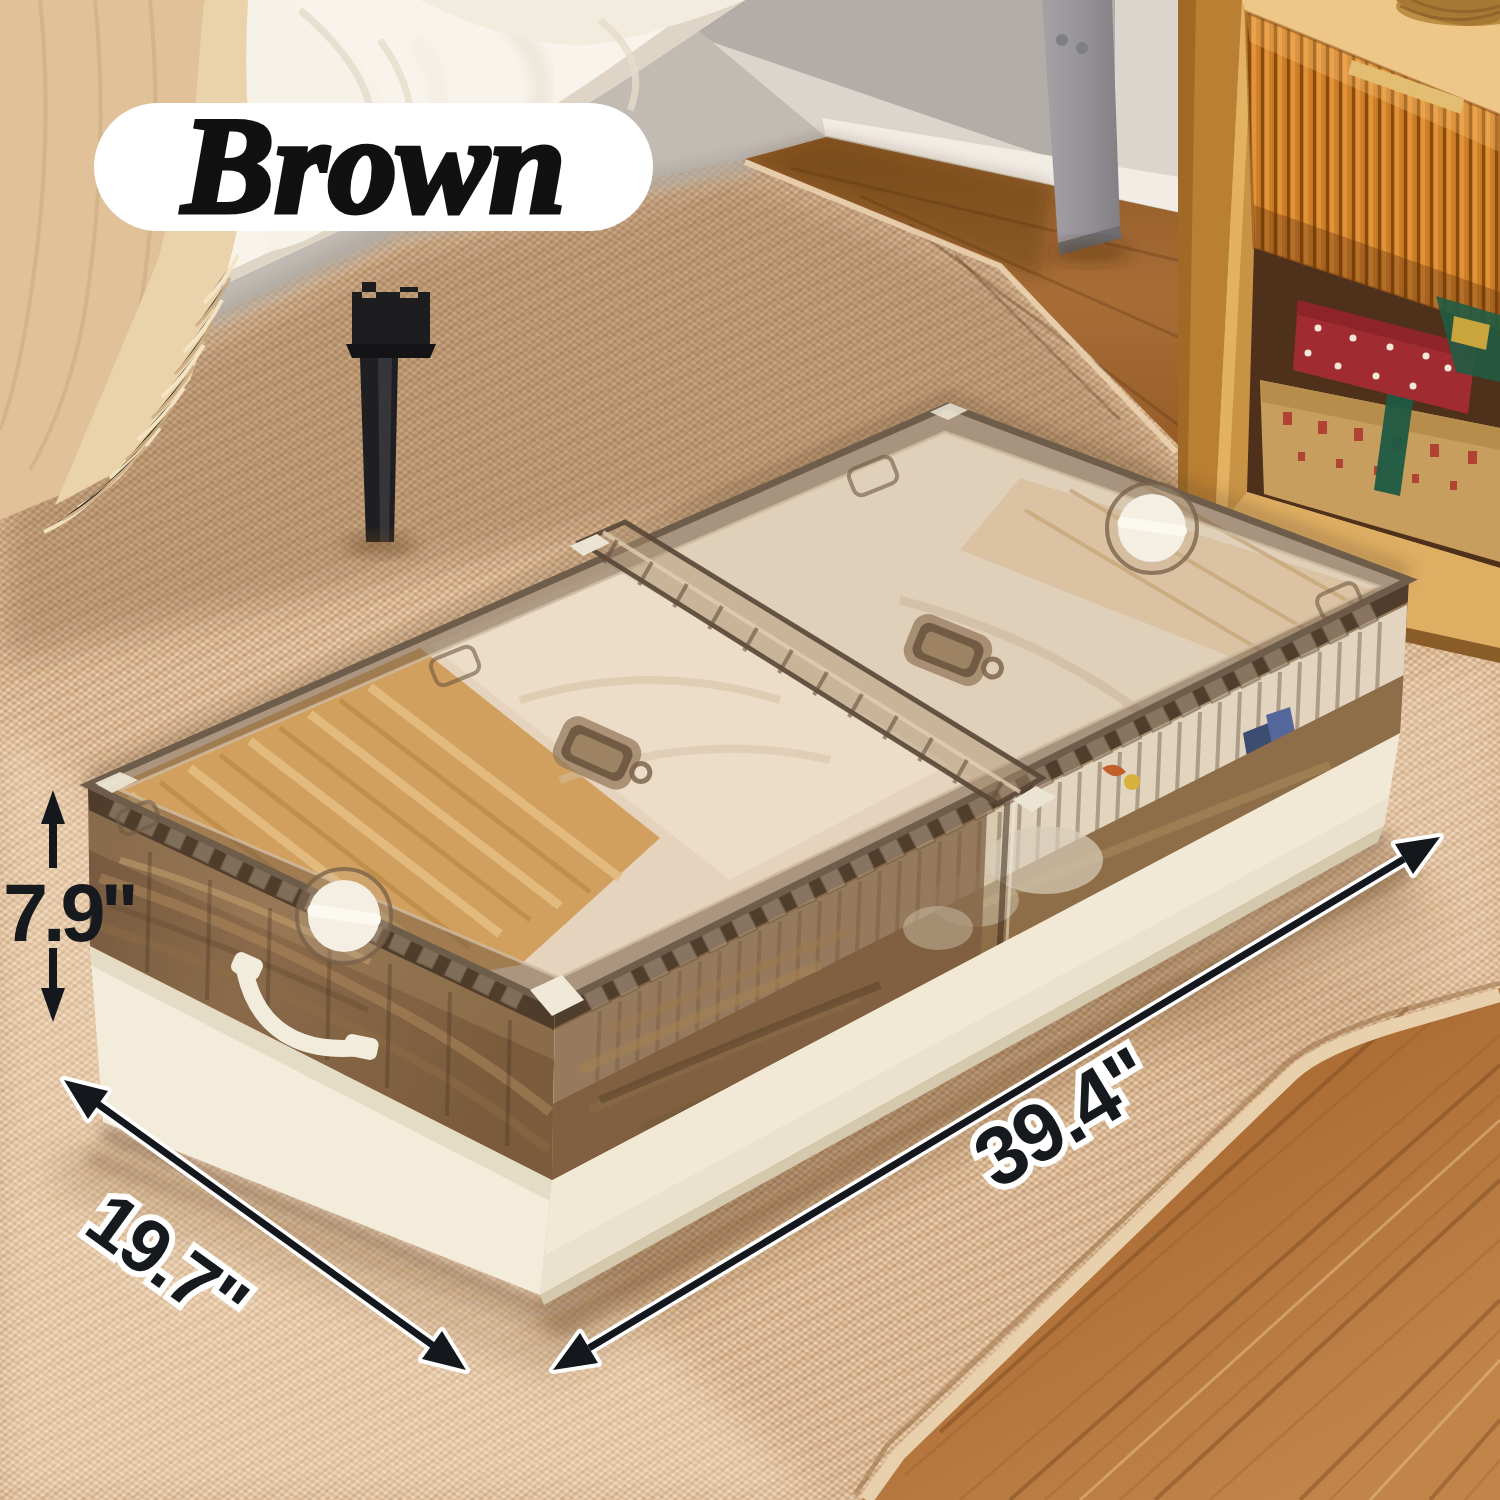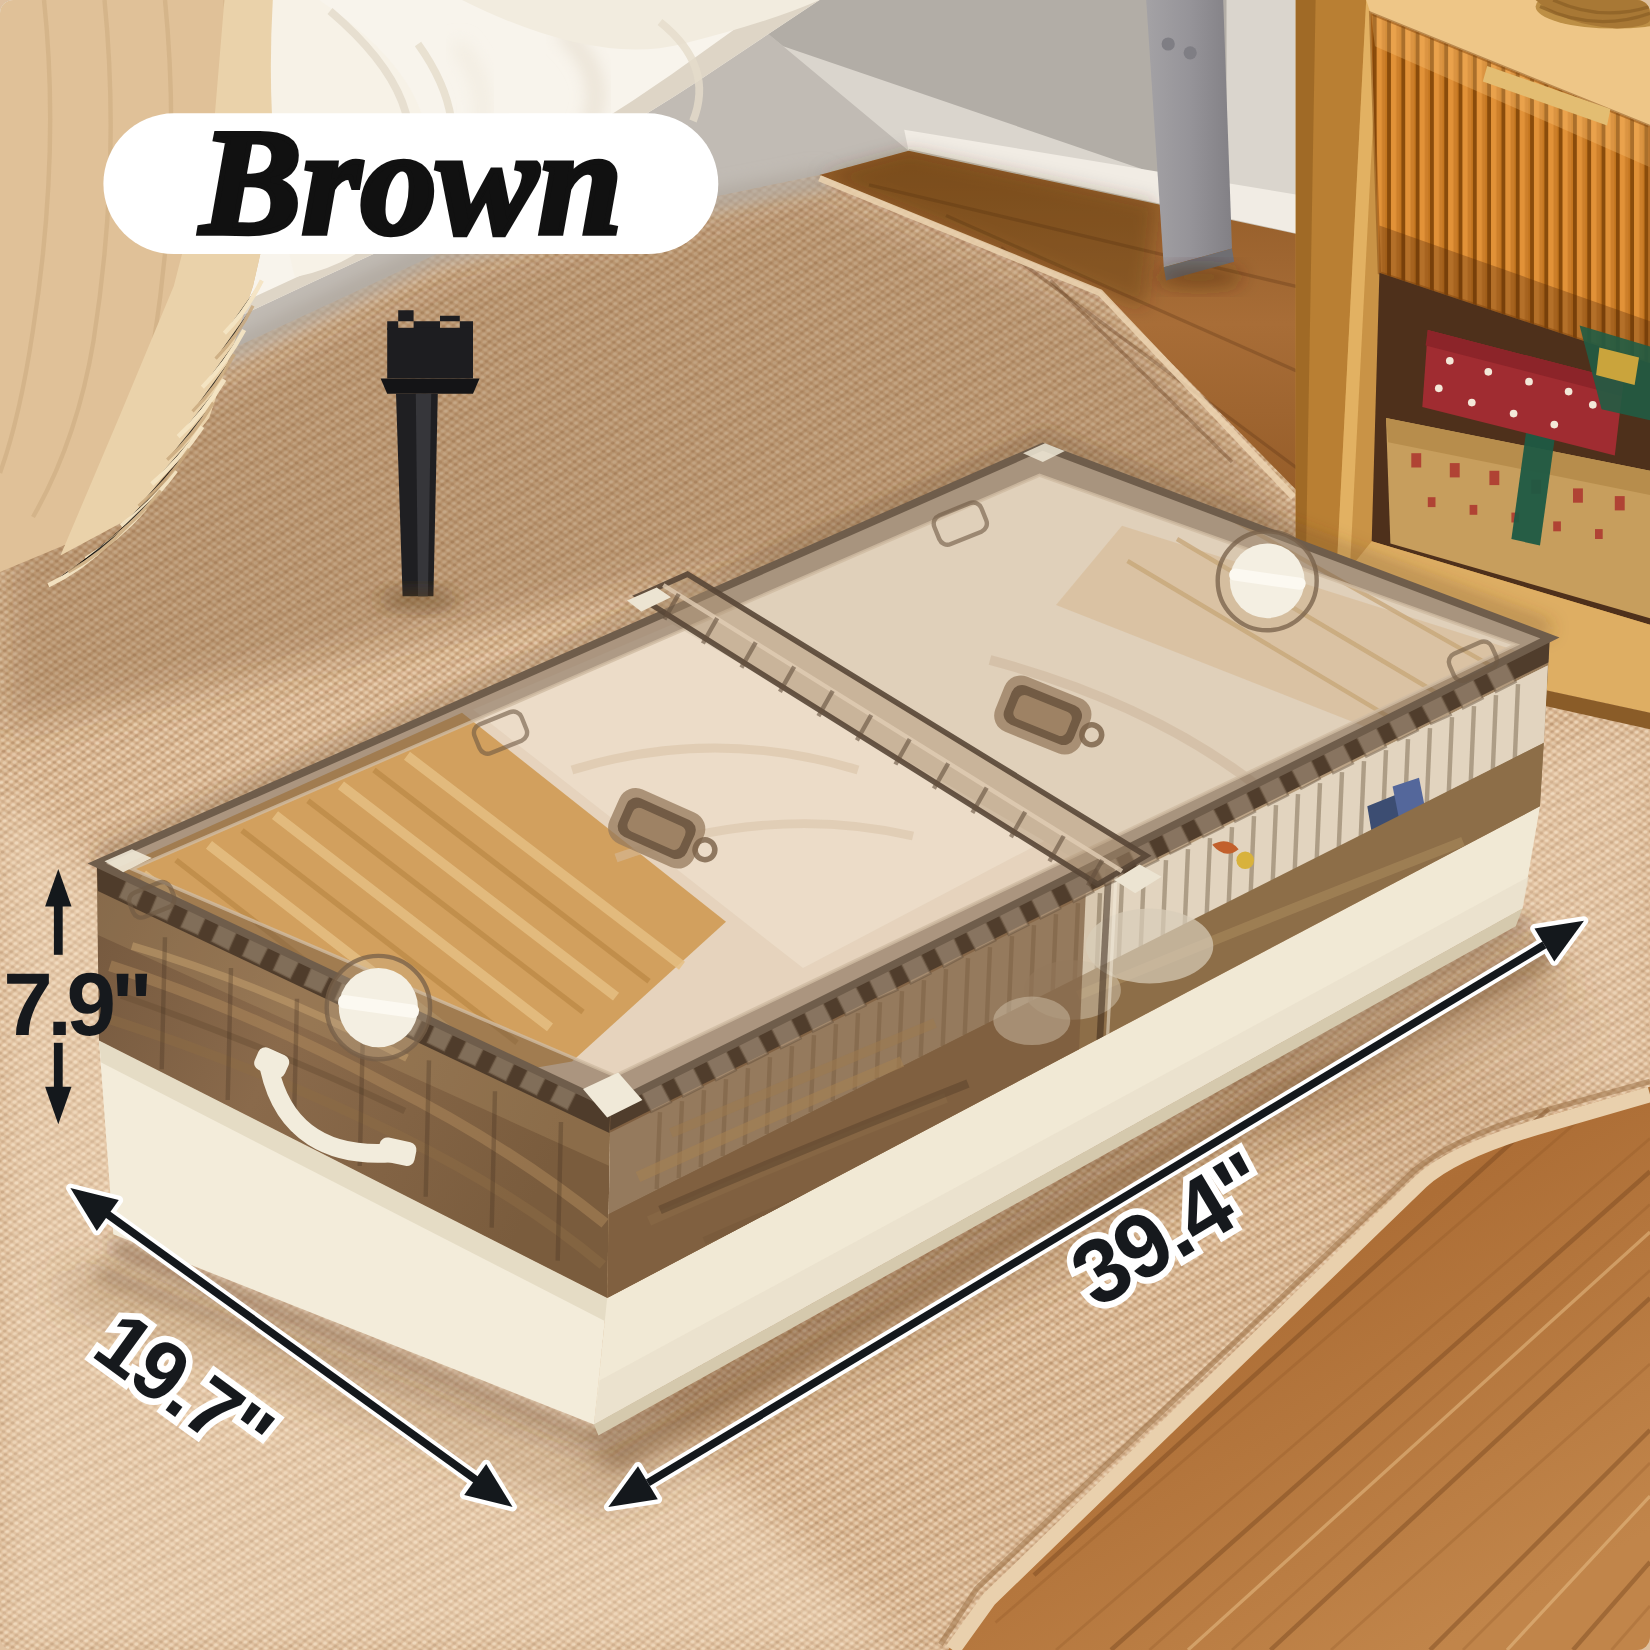--- a/index.html
+++ b/index.html
@@ -1,16 +1,16 @@
 <!DOCTYPE html>
 <html><head>
 <meta charset="utf-8">
 <style>
   html,body{margin:0;padding:0;background:#dfc1a0;}
-  #stage{position:relative;width:1500px;height:1500px;overflow:hidden;font-family:"Liberation Sans",sans-serif;border-radius:12px;}
+  #stage{position:relative;width:1500px;height:1500px;overflow:hidden;font-family:"Liberation Sans",sans-serif;}
   svg{position:absolute;left:0;top:0;}
 </style>
 </head>
 <body>
 <div id="stage">
 <svg width="1500" height="1500" viewBox="0 0 1500 1500">
 <defs>
   <pattern id="carpet" width="9" height="7" patternUnits="userSpaceOnUse" patternTransform="rotate(-5)">
     <rect width="9" height="7" fill="none"></rect>
     <ellipse cx="2.2" cy="1.8" rx="2.0" ry="1.5" fill="rgba(255,243,222,0.45)"></ellipse>

